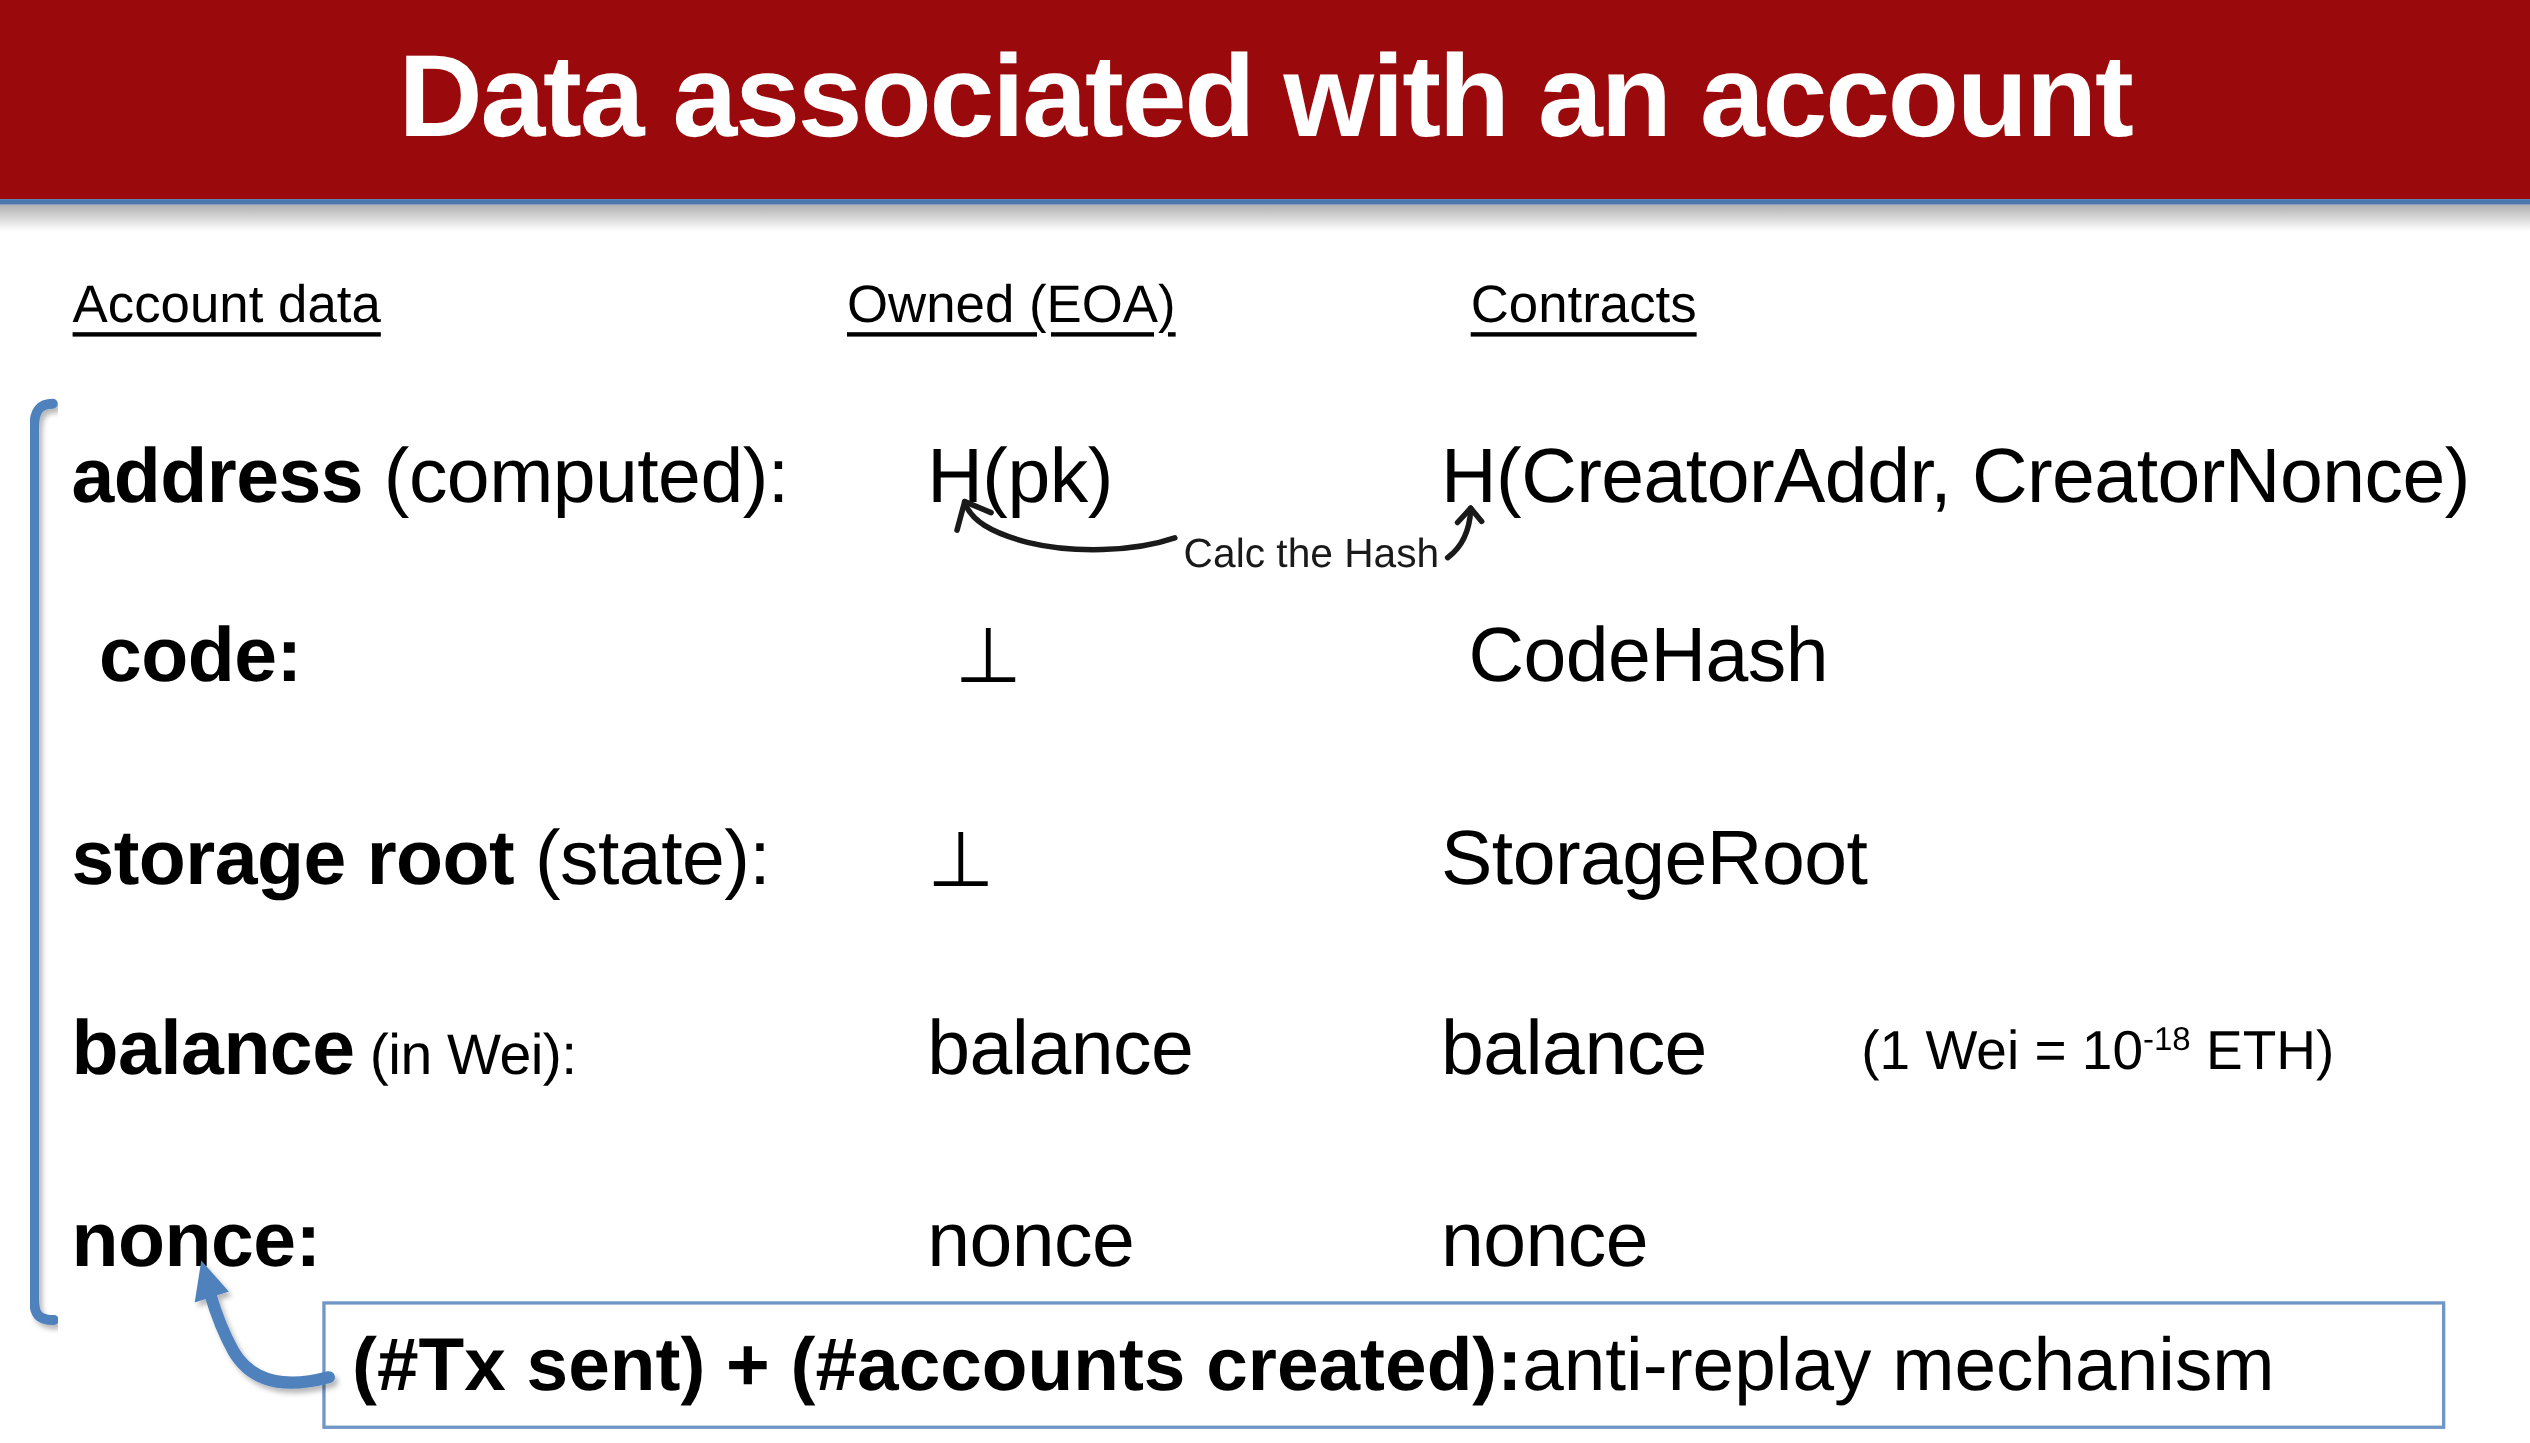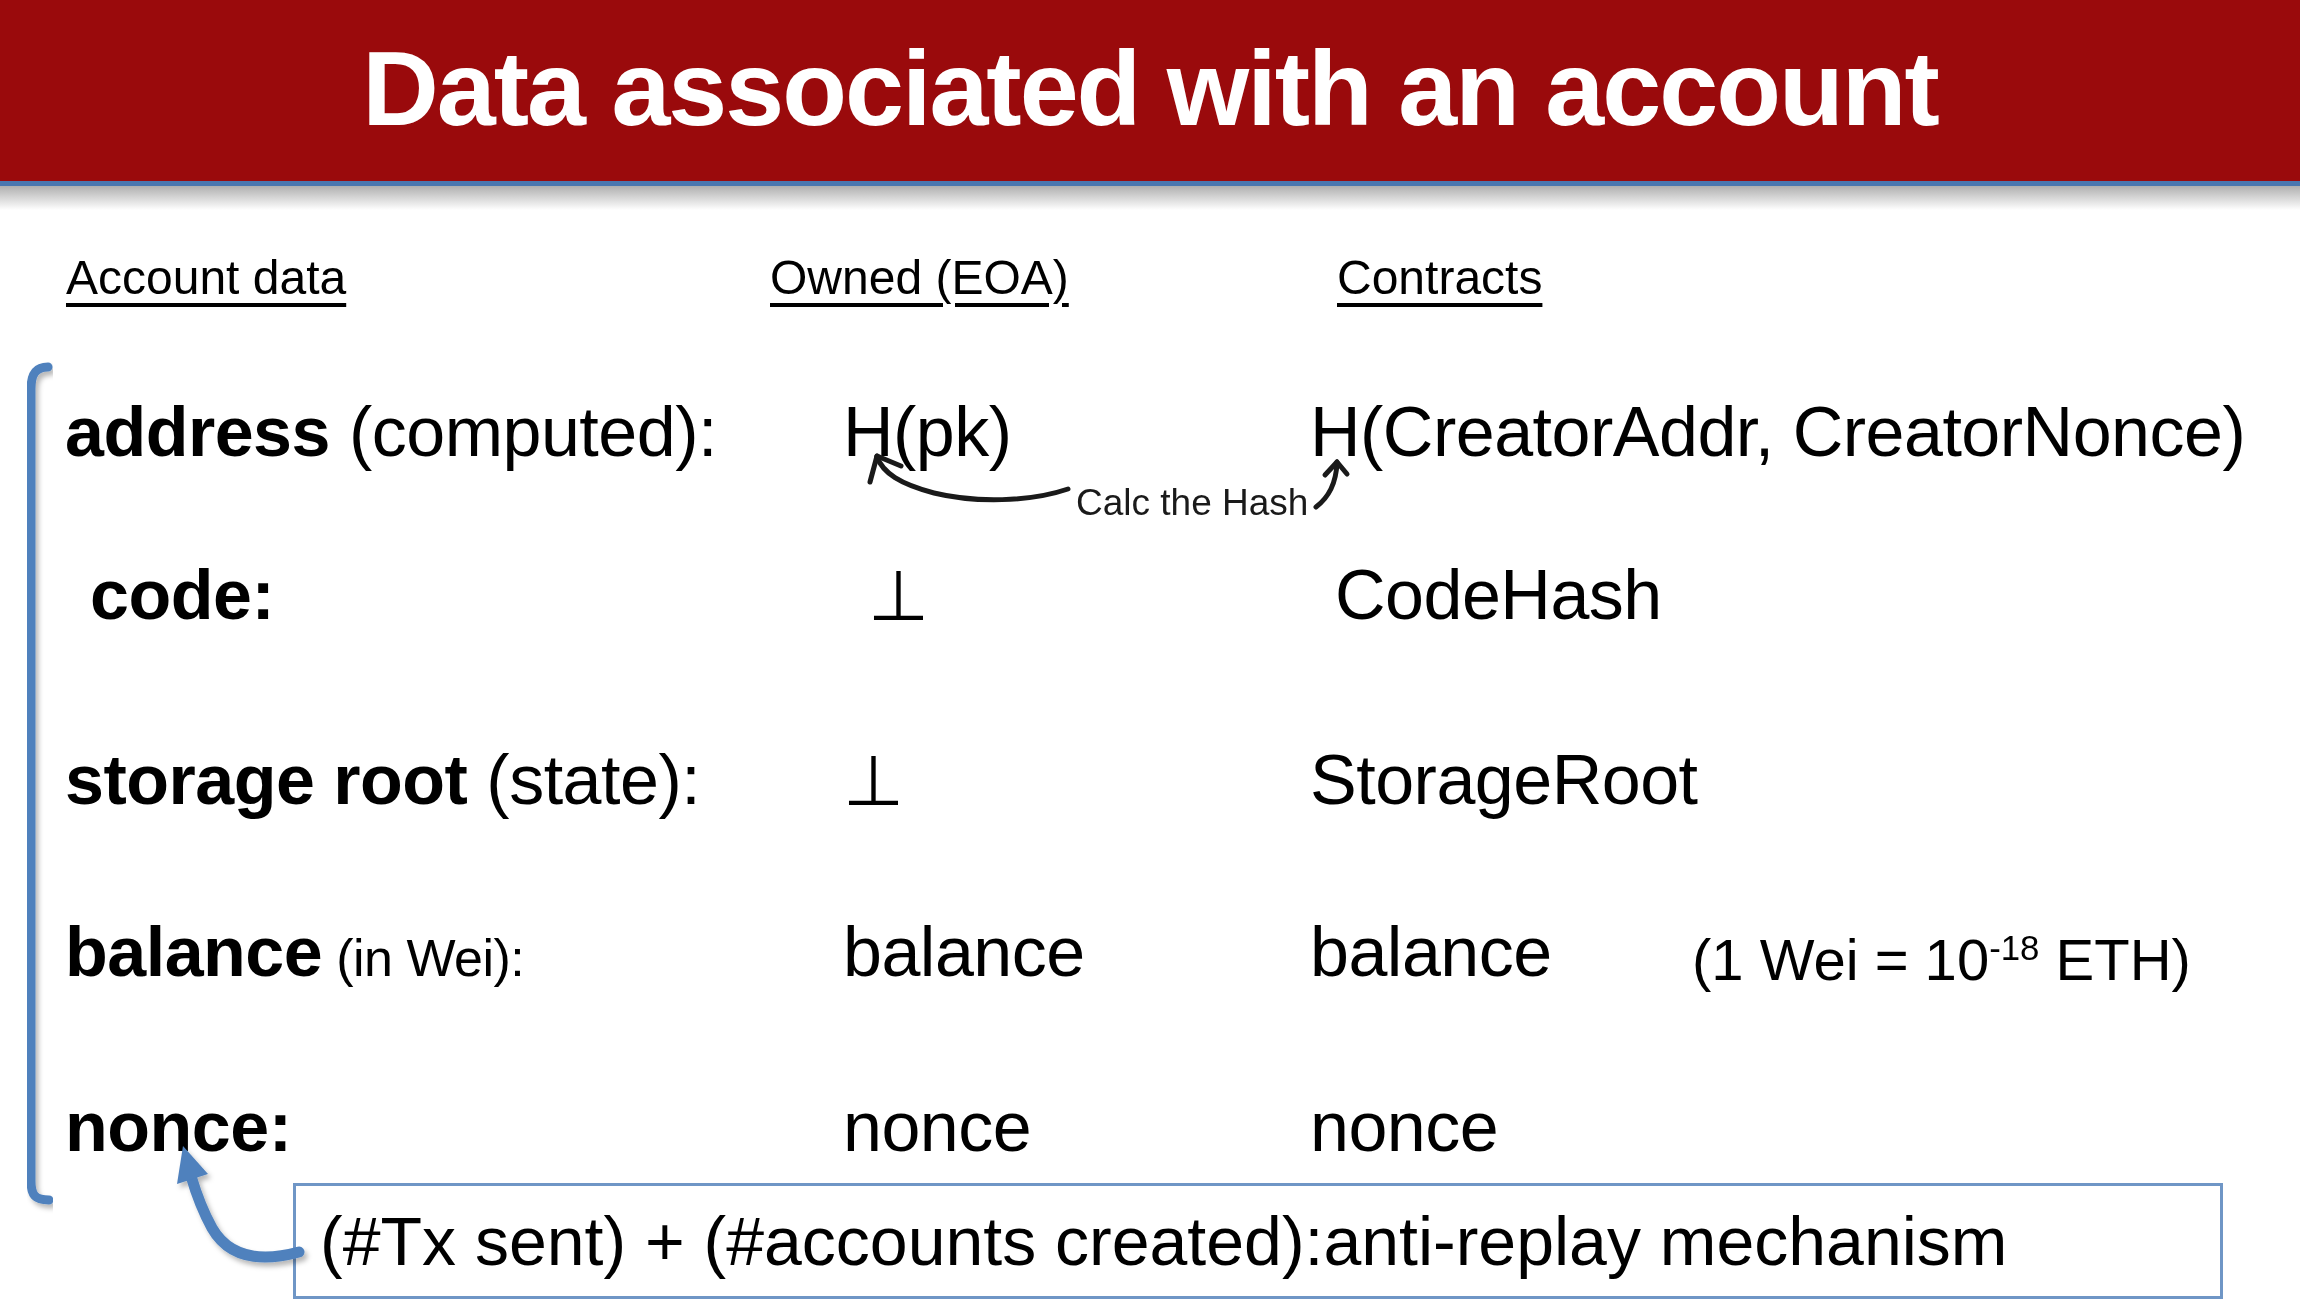--- a/index.html
+++ b/index.html
@@ -52,30 +52,30 @@
   .lbl-rest{font-weight:normal;}
   .lbl-rest.small-rest{font-size:52px;}
   .row-address{top:392px;text-align:center;} .row-code{top:555px;margin-left:25px;} .row-storage{top:740px;}
   .row-balance{top:912px;} .row-nonce{top:1087px;}
 
   
   .calc-hash{
     position:absolute;left:1076px;top:482px;font-size:37px;white-space:nowrap;color:var(--ink);
   }
   .wei-note{
-    position:absolute;left:1692px;top:926px;font-size:58px;white-space:nowrap;
+    position:absolute;left:1692px;top:926px;font-size:50px;white-space:nowrap;
   }
   .wei-note sup{font-size:60%;line-height:0;}
   .nonce-box{
     position:absolute;left:293px;top:1183px;width:1930px;height:116px;
     border:3px solid var(--box-border-blue);background:#ffffff;
     display:flex;align-items:center;
     font-size:68px;white-space:nowrap;box-sizing:border-box;
   }
-  .nonce-box .formula{margin-left:24px;}
+  .nonce-box .formula{margin-left:24px;font-weight:bold;}
   .nonce-box .note{}
   
   .overlay{position:absolute;left:0;top:0;width:2300px;height:1312px;pointer-events:none;}
 </style>
 </head>
 <body>
 
 <div class="slide">
 
   <header class="banner">

